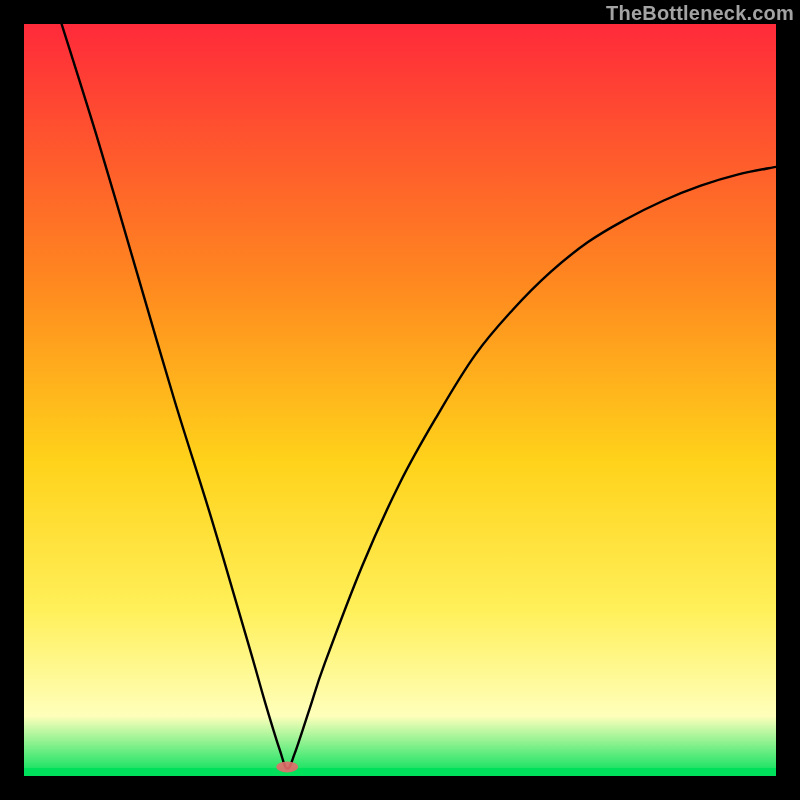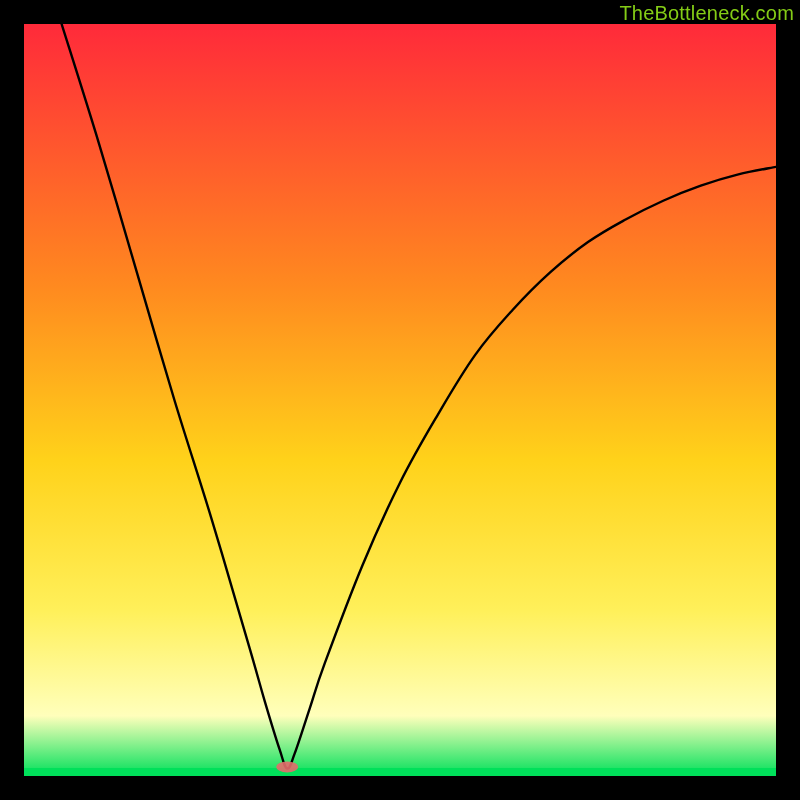--- a/index.html
+++ b/index.html
@@ -16,23 +16,23 @@
     left: 24px;
     top: 24px;
     width: 752px;
     height: 752px;
     box-sizing: border-box;
   }
   .watermark {
     position: absolute;
     top: 2px;
     right: 6px;
-    color: #84cc16;
+    color: #a3a3a3;
     font-size: 20px;
-    font-weight: 400;
+    font-weight: 700;
     letter-spacing: 0.2px;
   }
   svg {
     display: block;
   }
 </style>
 </head>
 <body>
 
 <div class="watermark">TheBottleneck.com</div>

